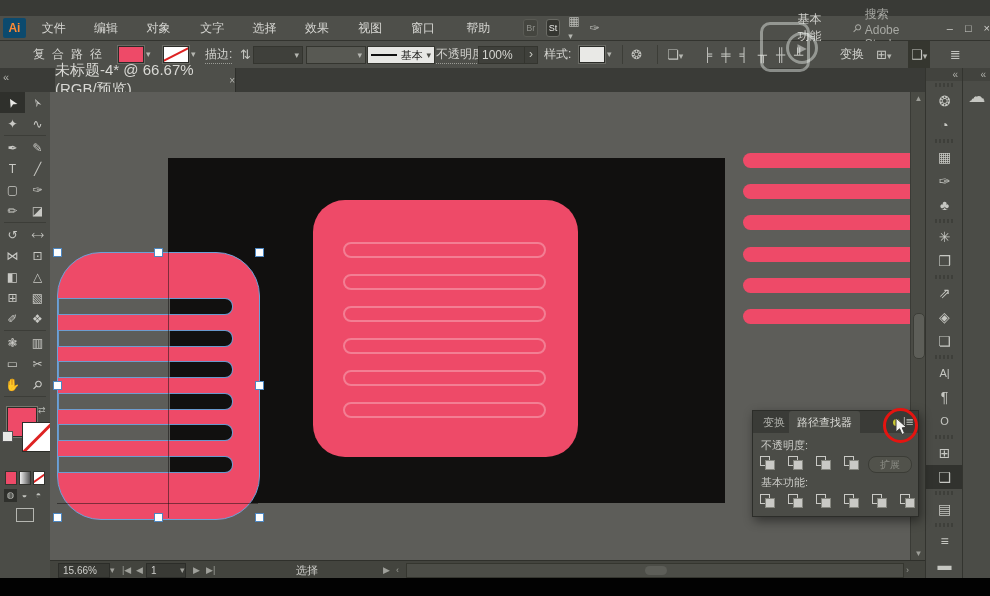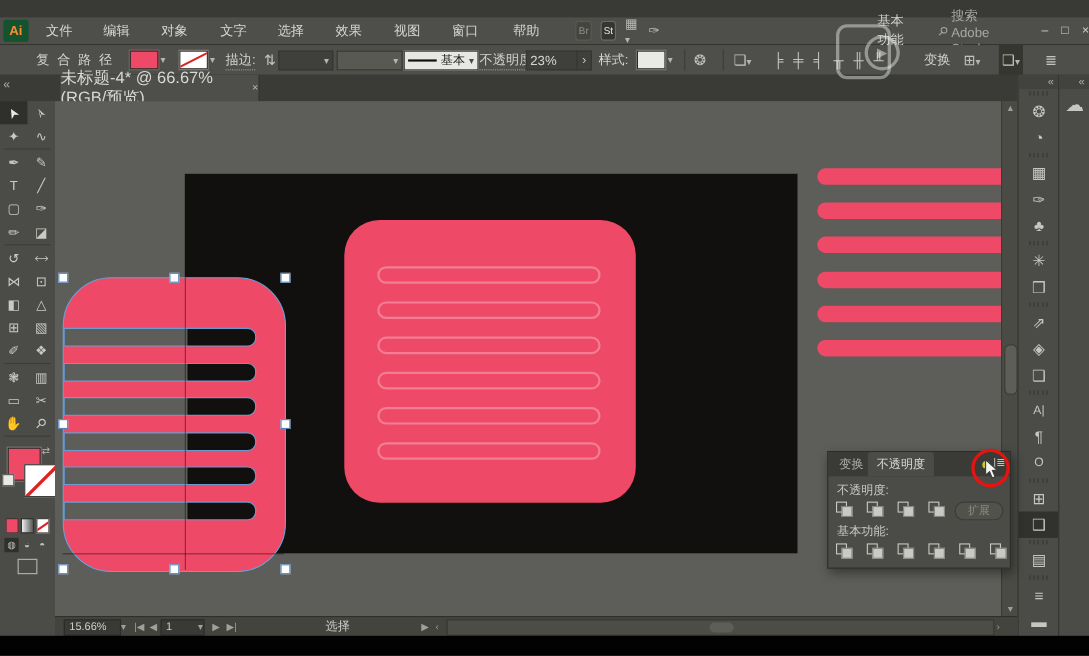--- a/index.html
+++ b/index.html
@@ -4,21 +4,21 @@
 <style>
   html,body{margin:0;padding:0;background:#000;}
   #app{position:relative;width:990px;height:596px;overflow:hidden;
        font-family:"Liberation Sans","DejaVu Sans",sans-serif;
        background:#4e4f4a;color:#d4d4d1;font-size:12px;
        -webkit-user-select:none;user-select:none;}
   
   .titlebar{position:absolute;left:0;top:0;width:990px;height:16px;background:#393a36;}
   .menubar{position:absolute;left:0;top:16px;width:990px;height:24px;background:#4e4f4a;
            border-bottom:1px solid #33342f;display:flex;align-items:center;}
-  .ai-logo{width:26px;height:20px;margin:0 6px 0 3px;background:#14532d;color:#fd8a34;
+  .ai-logo{width:26px;height:20px;margin:0 6px 0 3px;background:#0c4a6e;color:#fd8a34;
            font-weight:bold;font-size:12px;text-align:center;line-height:20px;border-radius:2px;}
   .menu-item{padding:0 10px;height:24px;line-height:24px;color:#d6d6d2;cursor:default;}
   .mb-right{display:flex;align-items:center;margin-left:14px;gap:8px;}
   .mini-app{width:18px;height:16px;border-radius:3px;font-size:9px;text-align:center;line-height:16px;}
   .mini-app.br{color:#8f908b;background:#44453f;border:1px solid #5a5b55;}
   .mini-app.st{color:#e8e8e5;background:#35363l;background:#353631;border:1px solid #6a6b65;}
   .mb-icon{color:#b9bab5;font-size:12px;}
   .workspace{margin-left:190px;color:#cfcfcb;}
   .search{display:flex;align-items:center;gap:4px;color:#a7a8a3;margin-left:14px;}
   .search .lens{display:inline-block;transform:rotate(45deg);font-size:11px;}
@@ -199,21 +199,21 @@
         <span></span>
         <span class="chev">▾</span>
       </span>
     <span class="cb-field light" style="left:367px;width:60px">
         <span class="stroke-line"></span>
         <span class="basic-txt">基本</span>
         <span class="chev">▾</span>
       </span>
     <span class="cb-label dotted" style="left:436px">不透明度:</span>
     <span class="cb-field dark" style="left:478px;width:40px">
-        <span>23%</span>
+        <span>100%</span>
       </span>
     <span class="cb-btn" style="left:524px">›</span>
     <span class="cb-label" style="left:544px">样式:</span>
     <span class="swatch-btn" style="left:579px">
         <span class="sw white"></span>
         <span class="chev">▾</span>
       </span>
     <span class="cb-sep" style="left:622px"></span>
     <span class="cb-icon" style="left:631px">❂</span>
     <span class="cb-sep" style="left:657px"></span>
@@ -489,21 +489,21 @@
   <div class="dock" id="dock2" style="left:962px;width:28px">
       <div class="dock-head">«</div>
       <div class="dock-icon" style="height:30px;font-size:17px">
         <span>☁</span>
       </div>
     </div>
 
   <div class="pf-panel">
     <div class="pf-tabs">
       <span class="pf-tab" style="left:2px">变换</span>
-      <span class="pf-tab active" style="left:36px">不透明度</span>
+      <span class="pf-tab active" style="left:36px">路径查找器</span>
       <span class="pf-menu">|≣</span>
     </div>
     <span class="pf-label" style="top:27px">不透明度:</span>
     <div class="pf-row" id="shape-mode-row" style="top:44px">
         <span class="dblsq"></span>
         <span class="dblsq"></span>
         <span class="dblsq"></span>
         <span class="dblsq"></span>
       </div>
     <span class="pf-expand">扩展</span>

